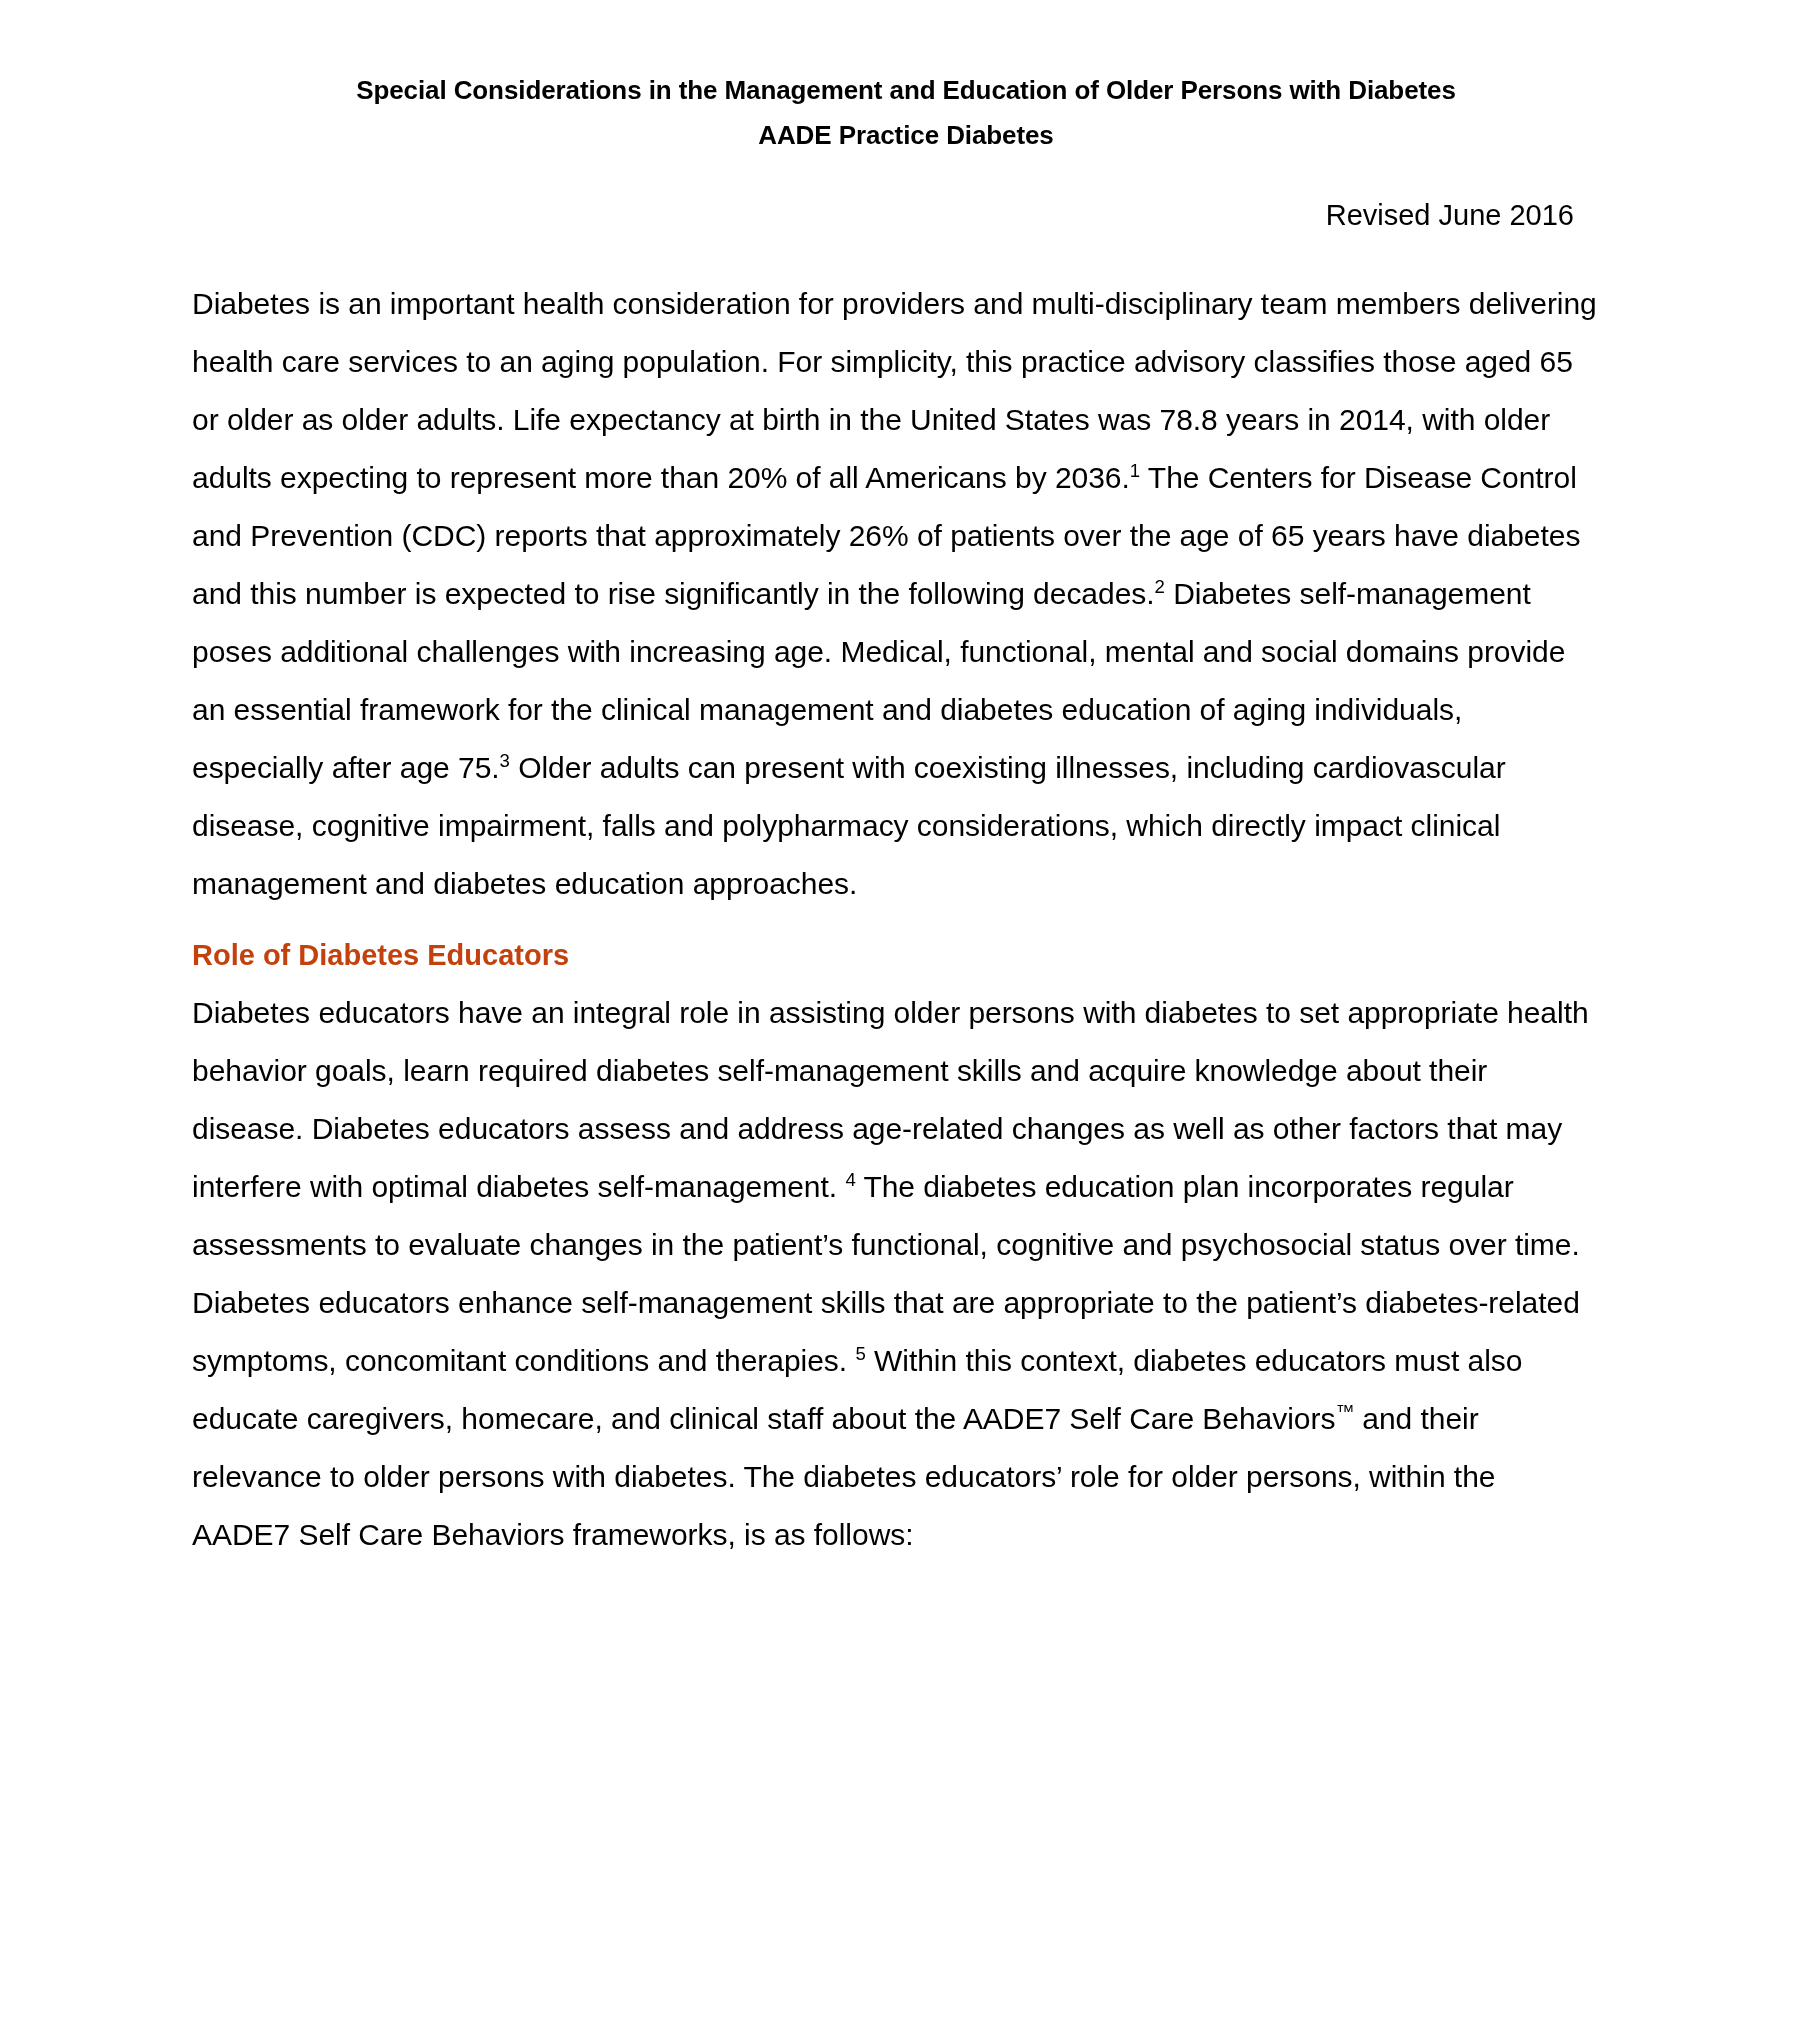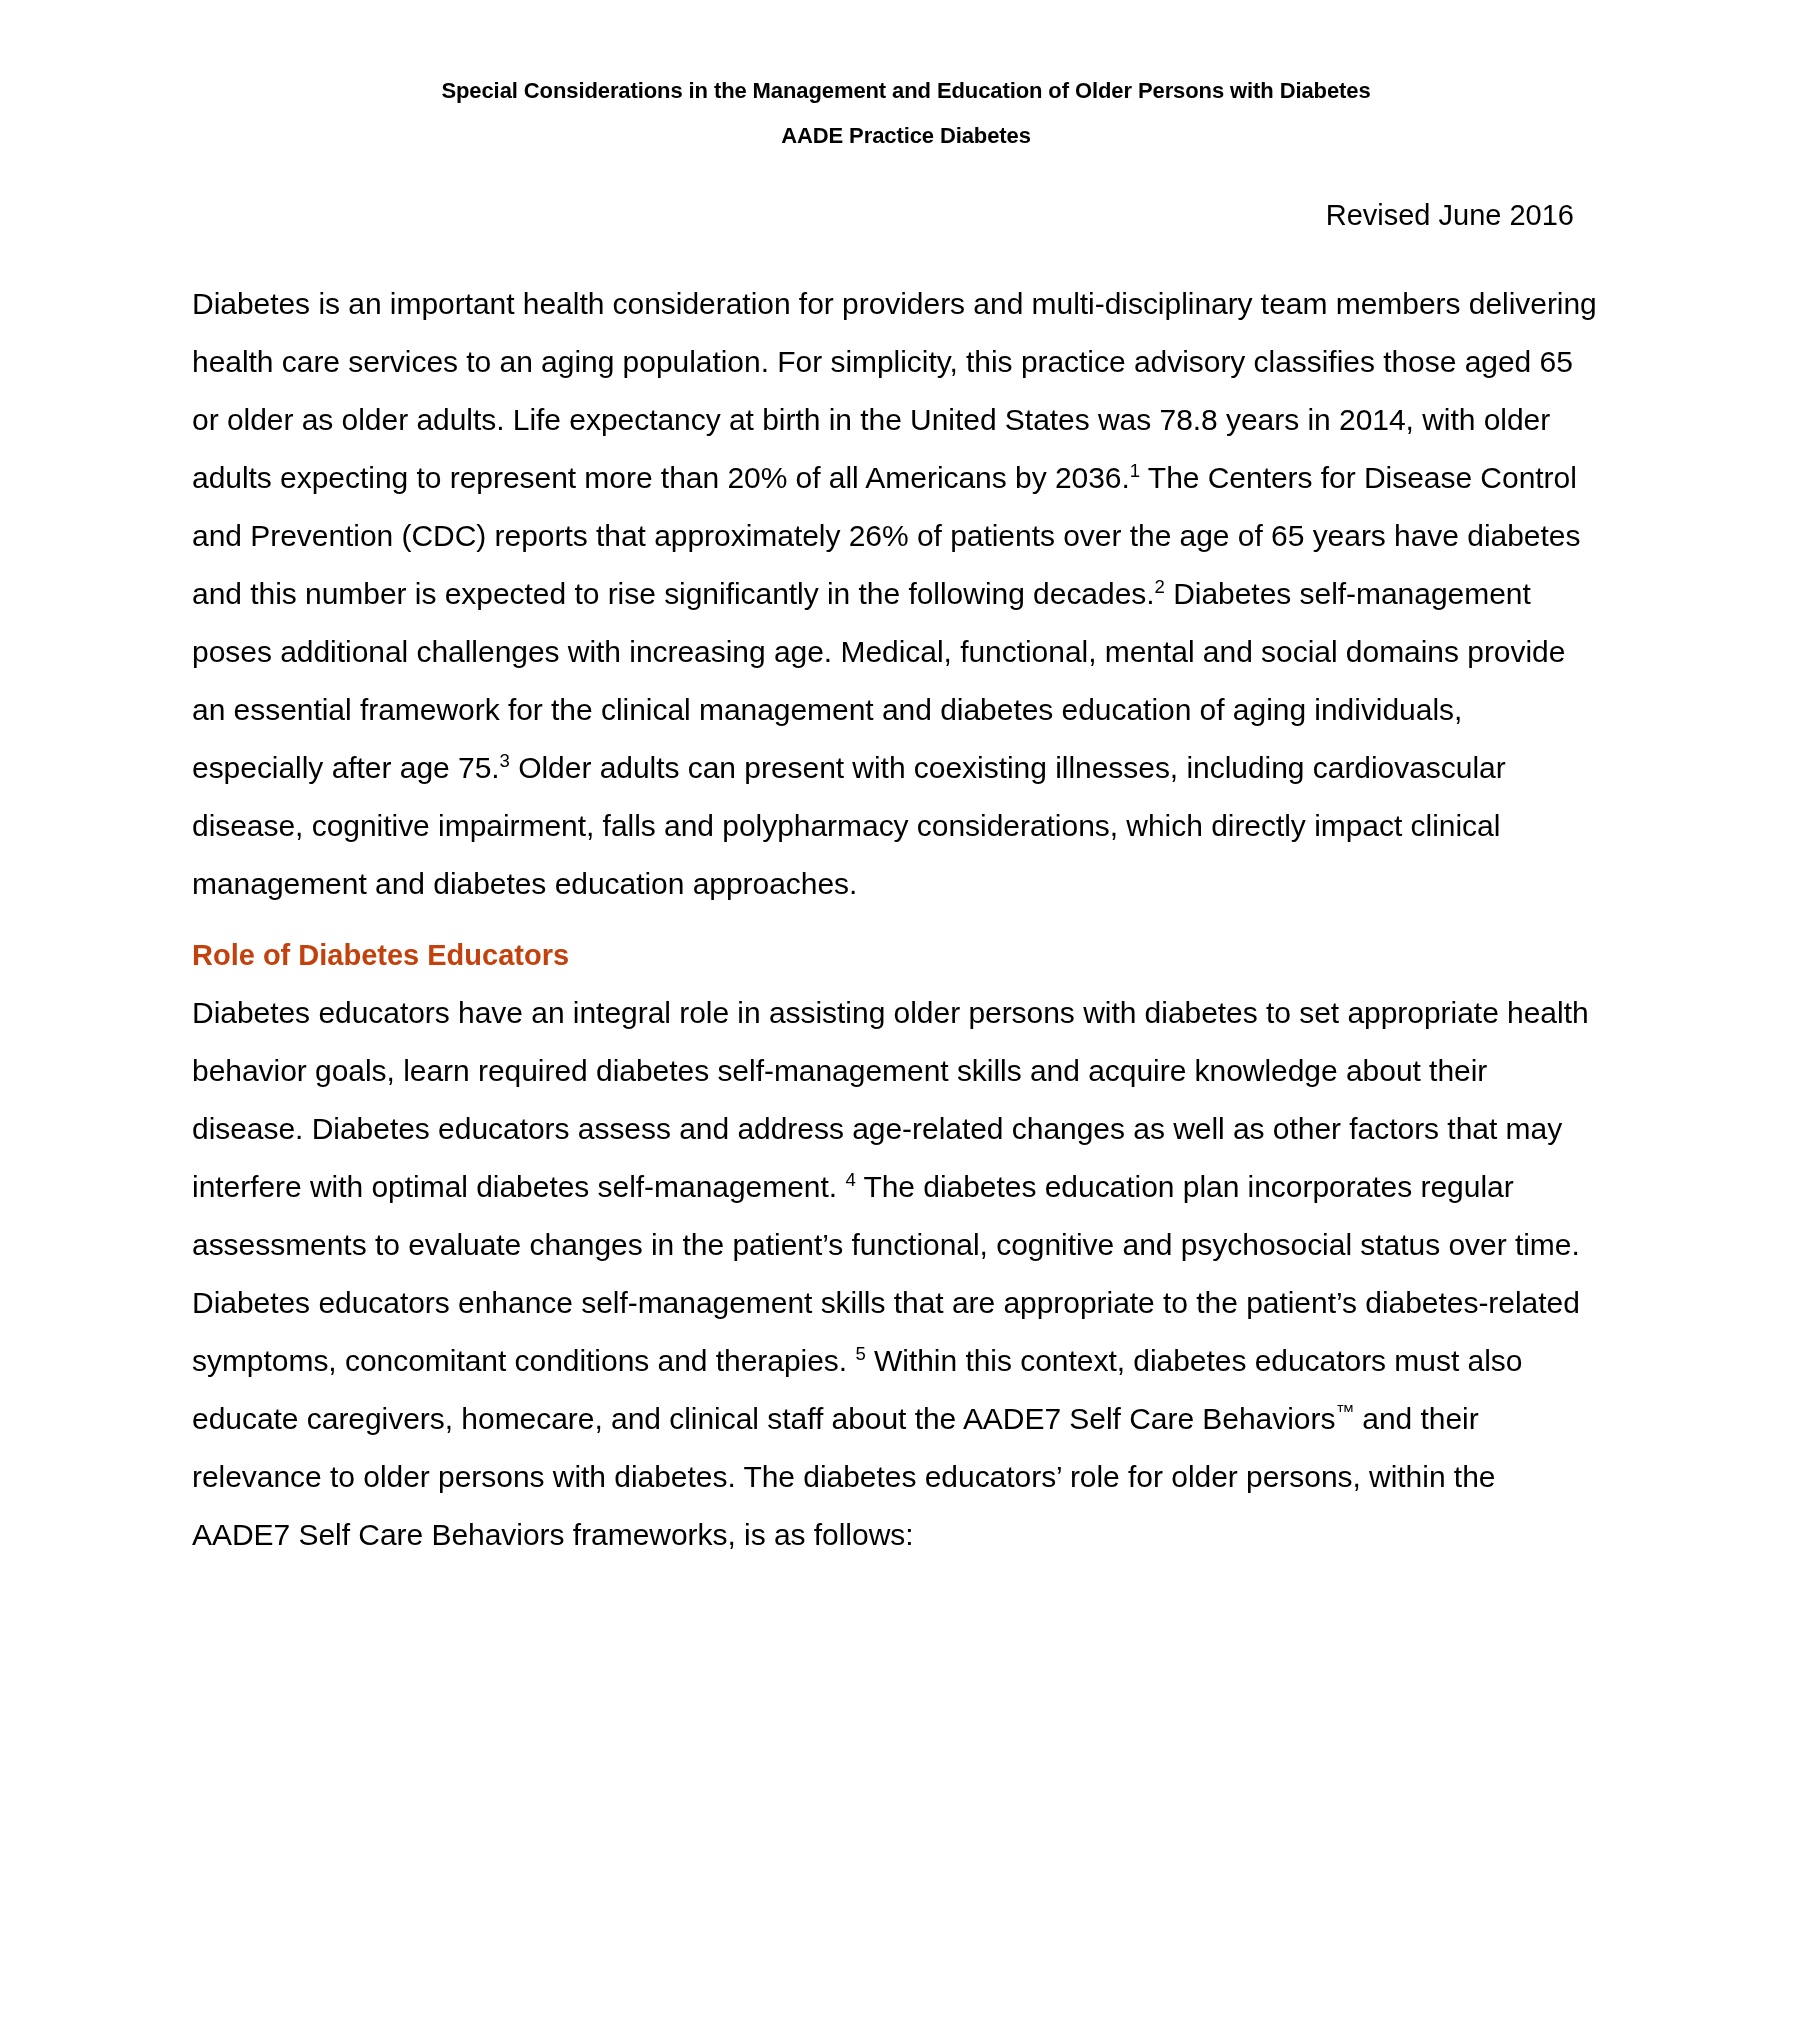--- a/index.html
+++ b/index.html
@@ -39,21 +39,21 @@
   
   .title-block {
     margin: 0 auto;
     padding-top: 68px;
     width: 1336px;
     text-align: center;
   }
   .doc-title-line {
     font-family: "Liberation Sans", sans-serif;
     font-weight: bold;
-    font-size: 22px;
+    font-size: 26px;
     line-height: 45px;
     letter-spacing: -0.1px;
     color: #000;
   }
 
   .subtitle-block {
     margin: 0 auto;
     padding-top: 37px;
     width: 1336px;
     text-align: right;

